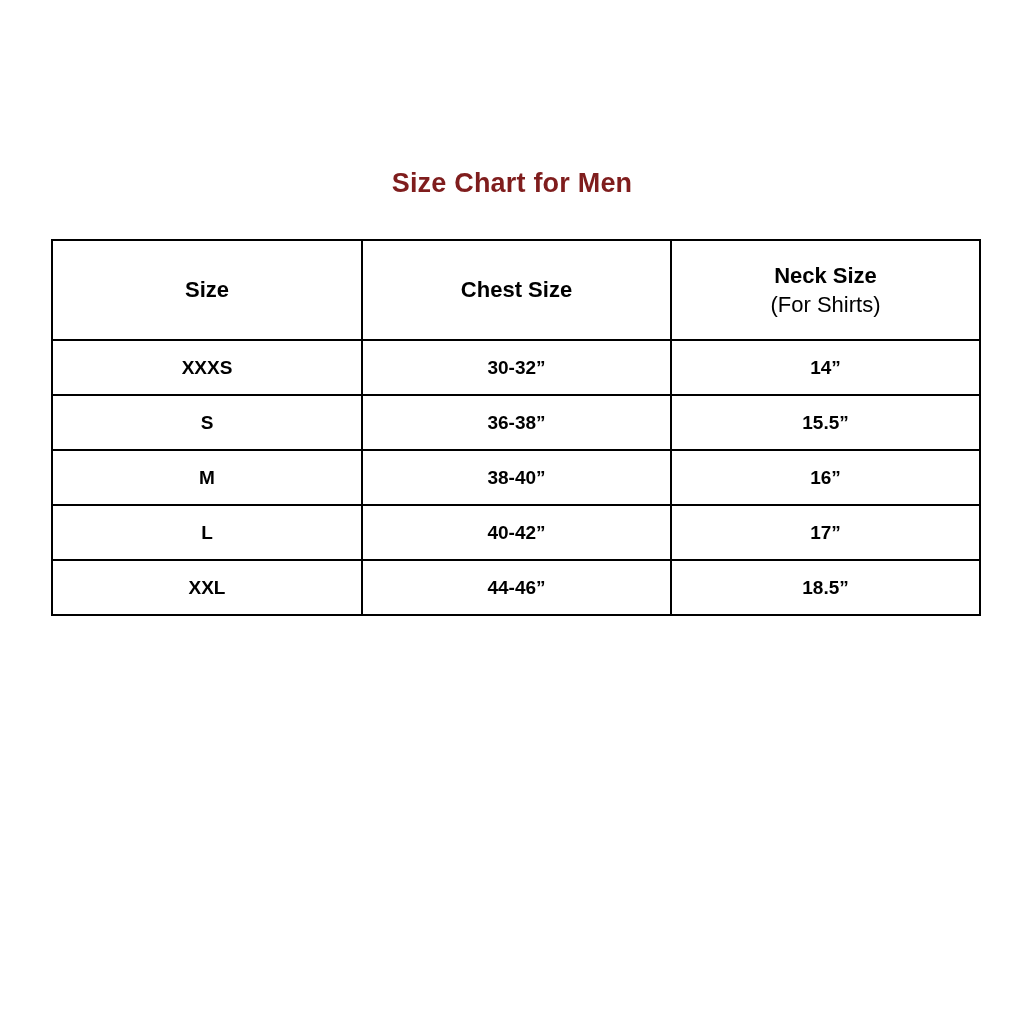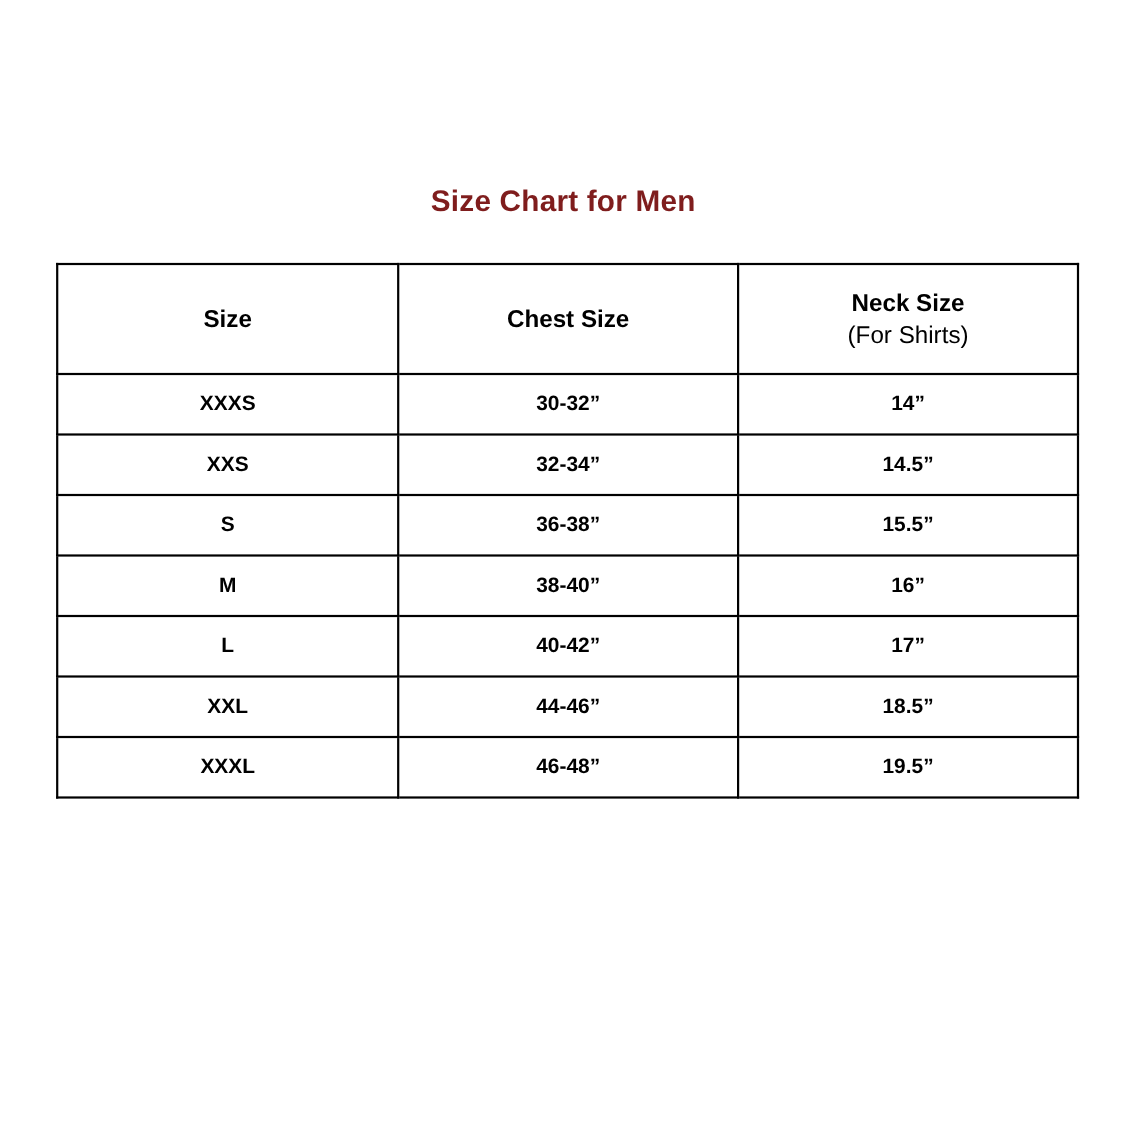--- a/index.html
+++ b/index.html
@@ -89,45 +89,35 @@
         </th>
       </tr>
     </thead>
     <tbody>
       <tr>
         <td>XXXS</td>
         <td>30-32”</td>
         <td>14”</td>
       </tr>
       <tr>
-        <td>XXS</td>
-        <td>32-34”</td>
-        <td>14.5”</td>
-      </tr>
-      <tr>
         <td>S</td>
         <td>36-38”</td>
         <td>15.5”</td>
       </tr>
       <tr>
         <td>M</td>
         <td>38-40”</td>
         <td>16”</td>
       </tr>
       <tr>
         <td>L</td>
         <td>40-42”</td>
         <td>17”</td>
       </tr>
       <tr>
         <td>XXL</td>
         <td>44-46”</td>
         <td>18.5”</td>
       </tr>
-      <tr>
-        <td>XXXL</td>
-        <td>46-48”</td>
-        <td>19.5”</td>
-      </tr>
     </tbody>
   </table>
 
 </div>
 
 </body></html>

